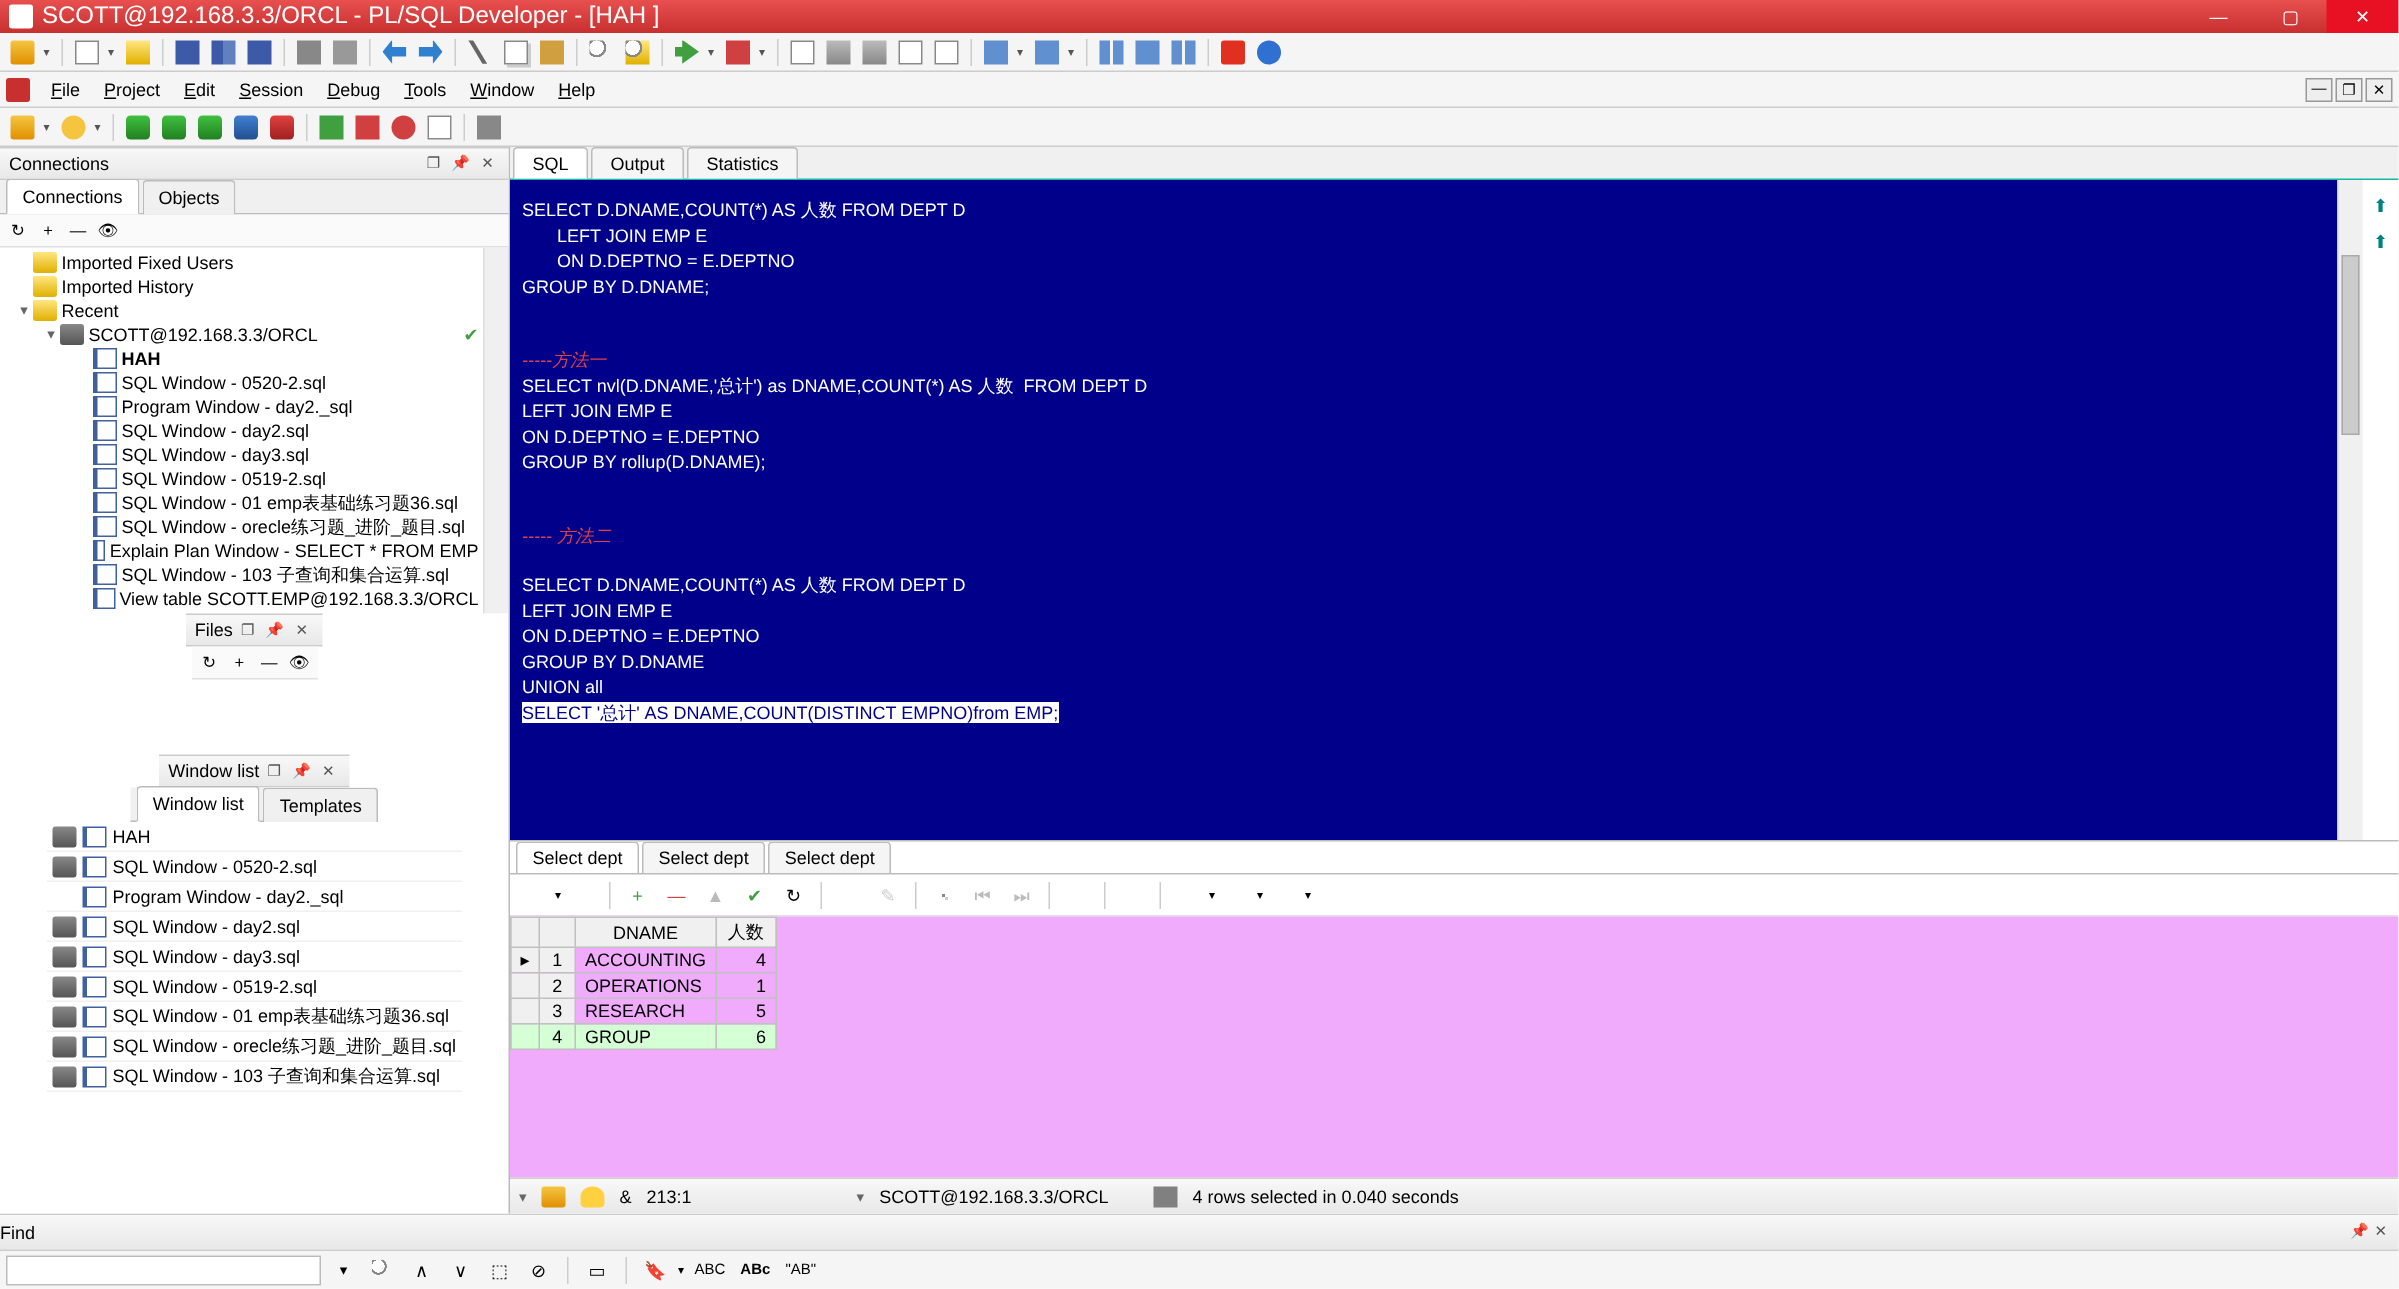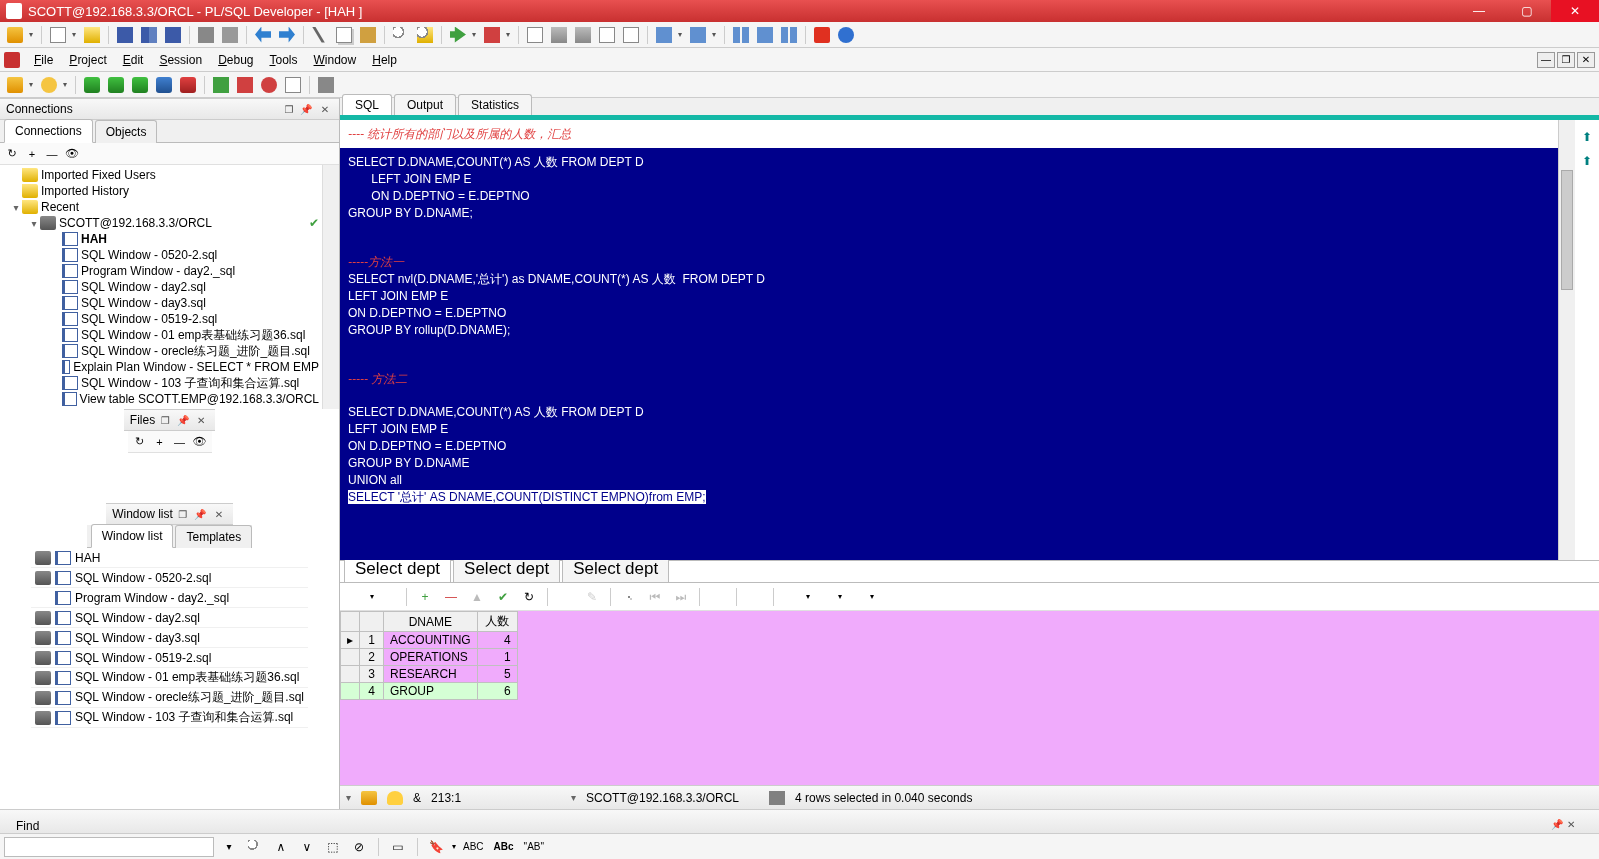--- a/index.html
+++ b/index.html
@@ -1,21 +1,21 @@
 <!DOCTYPE html>
 <html><head>
 <meta charset="utf-8">
 <style>
 * { margin:0; padding:0; box-sizing:border-box; font-family:"Microsoft YaHei",Tahoma,sans-serif; font-size:12px; }
 body { background:#f0f0f0; overflow:hidden; }
 
 
 .titlebar { height:22px; background:linear-gradient(#e85050,#c83030); display:flex; align-items:center; color:#fff; padding-left:6px; }
 .titlebar .icon-app { width:16px; height:16px; background:#fff; margin-right:6px; border-radius:2px; }
-.titlebar-text { flex:1; font-size:13px; color:#fff; }
+.titlebar-text { flex:1; font-size:16px; color:#fff; }
 .winbtns { display:flex; }
 .winbtn { width:48px; height:22px; display:flex; align-items:center; justify-content:center; color:#fff; }
 .winbtn.close { background:#e81123; }
 
 
 .toolstrip { height:26px; background:#f5f5f5; border-bottom:1px solid #ccc; display:flex; align-items:center; padding:0 4px; gap:2px; }
 .tbtn { width:22px; height:22px; display:flex; align-items:center; justify-content:center; border:1px solid transparent; border-radius:2px; }
 .tbtn .ico { width:16px; height:16px; display:block; }
 .tsep { width:1px; height:18px; background:#ccc; margin:0 3px; }
 .tdrop { display:flex; } .tdrop .arr{width:10px;display:flex;align-items:center;justify-content:center;font-size:8px;color:#555;}
@@ -96,58 +96,58 @@
 .tnode{display:flex;align-items:center;height:16px;padding-right:20px;white-space:nowrap;}
 .tnode .exp{width:12px;text-align:center;color:#666;font-size:10px;cursor:pointer;}
 .tnode .ticon{width:16px;height:14px;margin-right:3px;}
 
 
 .wlist{flex:1;overflow:auto;}
 .witem{display:flex;align-items:center;height:20px;padding:0 4px;border-bottom:1px solid #f0f0f0;gap:4px;}
 .witem .wico{width:16px;height:14px;}
 
 
-.edtabs{height:22px;background:#f0f0f0;border-bottom:5px solid #14b8a6;display:flex;align-items:flex-end;padding-left:2px;}
+.edtabs{height:22px;background:#f0f0f0;border-bottom:1px solid #14b8a6;display:flex;align-items:flex-end;padding-left:2px;}
 .edtab{padding:3px 12px;border:1px solid #bbb;border-bottom:none;background:#f5f5f5;margin-right:2px;border-radius:3px 3px 0 0;}
 .edtab.active{background:#fff;}
 
 
 .editor-wrap{flex:1;display:flex;min-height:0;}
 .editor{flex:1;background:#00008B;color:#fff;font-family:"Courier New",monospace;font-size:13px;padding:12px 8px;overflow:auto;white-space:pre;position:relative;line-height:16px;}
 .editor .cmt{color:#e04040;font-style:italic;}
 .editor .sel{background:#fff;color:#00008B;}
 .edscroll{width:17px;background:#f0f0f0;border-left:1px solid #ccc;position:relative;}
 .edscroll .thumb{position:absolute;left:2px;right:2px;top:50px;height:120px;background:#ccc;border:1px solid #aaa;}
 .navarrows{width:24px;display:flex;flex-direction:column;align-items:center;padding-top:10px;gap:10px;font-size:14px;}
 .navarrows span{color:#008080;cursor:pointer;}
 
 
 .result-area{height:225px;display:flex;flex-direction:column;border-top:1px solid #bbb;}
 .restabs{height:22px;display:flex;align-items:flex-end;padding-left:4px;border-bottom:1px solid #bbb;}
-.restab{padding:3px 10px;border:1px solid #bbb;border-bottom:none;background:#f5f5f5;margin-right:2px;border-radius:3px 3px 0 0;font-size:17px;}
+.restab{padding:3px 10px;border:1px solid #bbb;border-bottom:none;background:#f5f5f5;margin-right:2px;border-radius:3px 3px 0 0;font-size:12px;}
 .restab.active{background:#fff;}
 .restoolbar{height:28px;border-bottom:1px solid #e0e0e0;display:flex;align-items:center;padding:0 4px;gap:2px;}
 .restoolbar .rbtn{width:24px;height:22px;display:flex;align-items:center;justify-content:center;border:1px solid transparent;}
 .restoolbar .rsep{width:1px;height:18px;background:#ccc;margin:0 4px;}
 .resgrid{flex:1;overflow:auto;background:#f0abfc;}
 .grid{border-collapse:collapse;font-size:12px;}
 .grid th,.grid td{border:1px solid #c0c0c0;padding:1px 6px;height:16px;}
 .grid th{background:#f0f0f0;font-weight:normal;text-align:center;}
 .grid .rowhead{background:#f0f0f0;text-align:center;width:24px;}
 .grid .cursor{background:#f0f0f0;width:14px;text-align:center;}
 .grid td.num{text-align:right;}
 .grid tr.hl td{background:#d5ffd5;}
 
 
 .statusbar{height:24px;background:linear-gradient(#f8f8f8,#e8e8e8);border-top:1px solid #ccc;display:flex;align-items:center;padding:0 6px;gap:10px;font-size:12px;}
 .statusbar .sico{width:16px;height:14px;}
 .statusbar .arrow{font-size:10px;color:#666;}
 
 
-.findbar{height:24px;background:linear-gradient(#f8f8f8,#e8e8e8);border-top:1px solid #ccc;display:flex;align-items:flex-end;padding:0 16px;font-size:12px;}
+.findbar{height:24px;background:linear-gradient(#f8f8f8,#e8e8e8);border-top:1px solid #ccc;display:flex;align-items:center;padding:0 0;font-size:12px;}
 .findbar .title{flex:1;}
 .findbar .fbtn{width:16px;height:14px;font-size:10px;color:#555;}
 
 .findtool{height:26px;background:#f5f5f5;border-top:1px solid #ccc;display:flex;align-items:center;padding:0 4px;gap:4px;}
 .findtool input{width:210px;height:20px;border:1px solid #bbb;padding:0 4px;}
 .findtool .fbtn{width:22px;height:22px;display:flex;align-items:center;justify-content:center;}
 .findtool .fsep{width:1px;height:18px;background:#ccc;margin:0 4px;}
 
 
 .panel-conn{flex:0 0 300px;display:flex;flex-direction:column;}
@@ -524,21 +524,21 @@
     </div>
   </div>
 
   <div class="right">
     <div class="edtabs">
       <div class="edtab active">SQL</div>
       <div class="edtab">Output</div>
       <div class="edtab">Statistics</div>
     </div>
     <div class="editor-wrap">
-      <div class="editor"><div style="background:#fff;margin:-12px -8px 6px;padding:6px 8px"><span class="cmt">---- 统计所有的部门以及所属的人数，汇总</span></div><span>SELECT D.DNAME,COUNT(*) AS 人数 FROM DEPT D</span>
+      <div class="editor"><span>SELECT D.DNAME,COUNT(*) AS 人数 FROM DEPT D</span>
 <span>       LEFT JOIN EMP E</span>
 <span>       ON D.DEPTNO = E.DEPTNO</span>
 <span>GROUP BY D.DNAME;</span>
 
 
 <span class="cmt">-----方法一</span>
 <span>SELECT nvl(D.DNAME,'总计') as DNAME,COUNT(*) AS 人数  FROM DEPT D</span>
 <span>LEFT JOIN EMP E</span>
 <span>ON D.DEPTNO = E.DEPTNO</span>
 <span>GROUP BY rollup(D.DNAME);</span>

